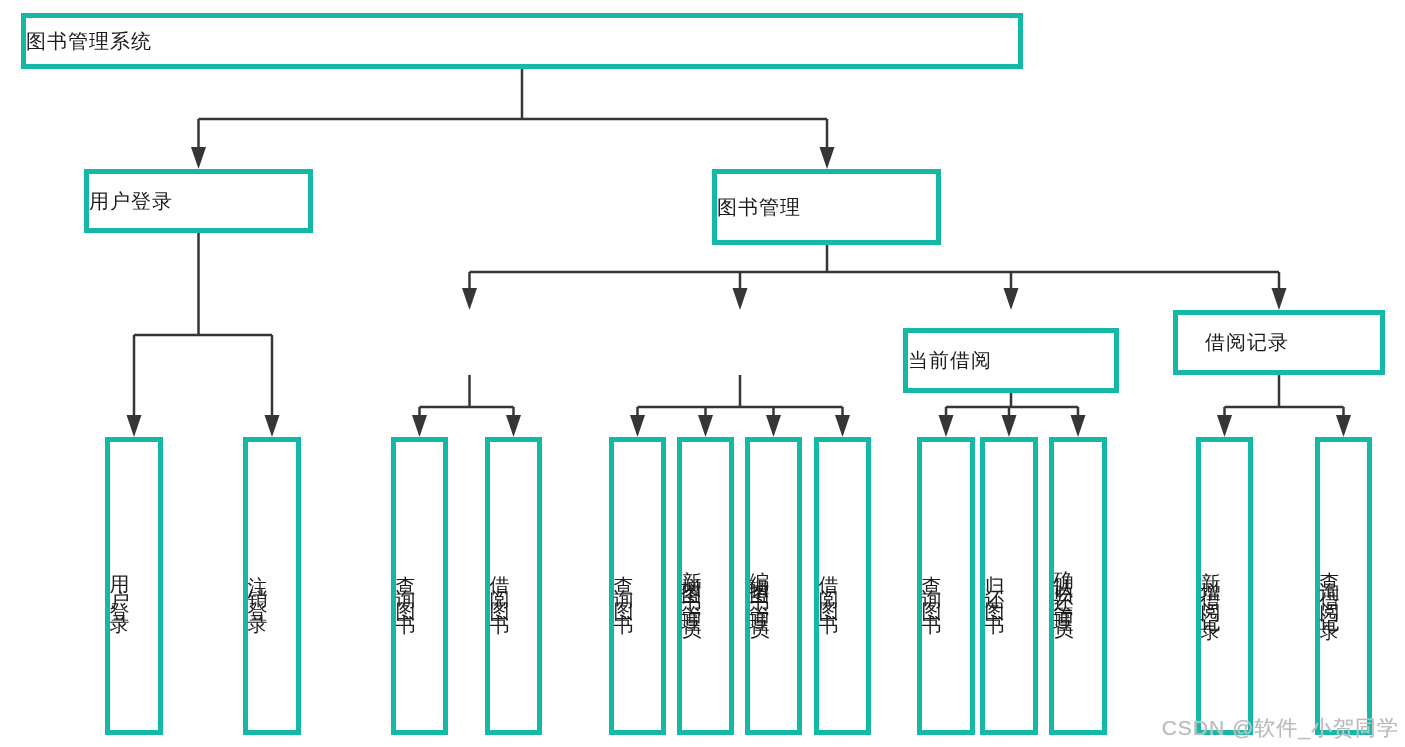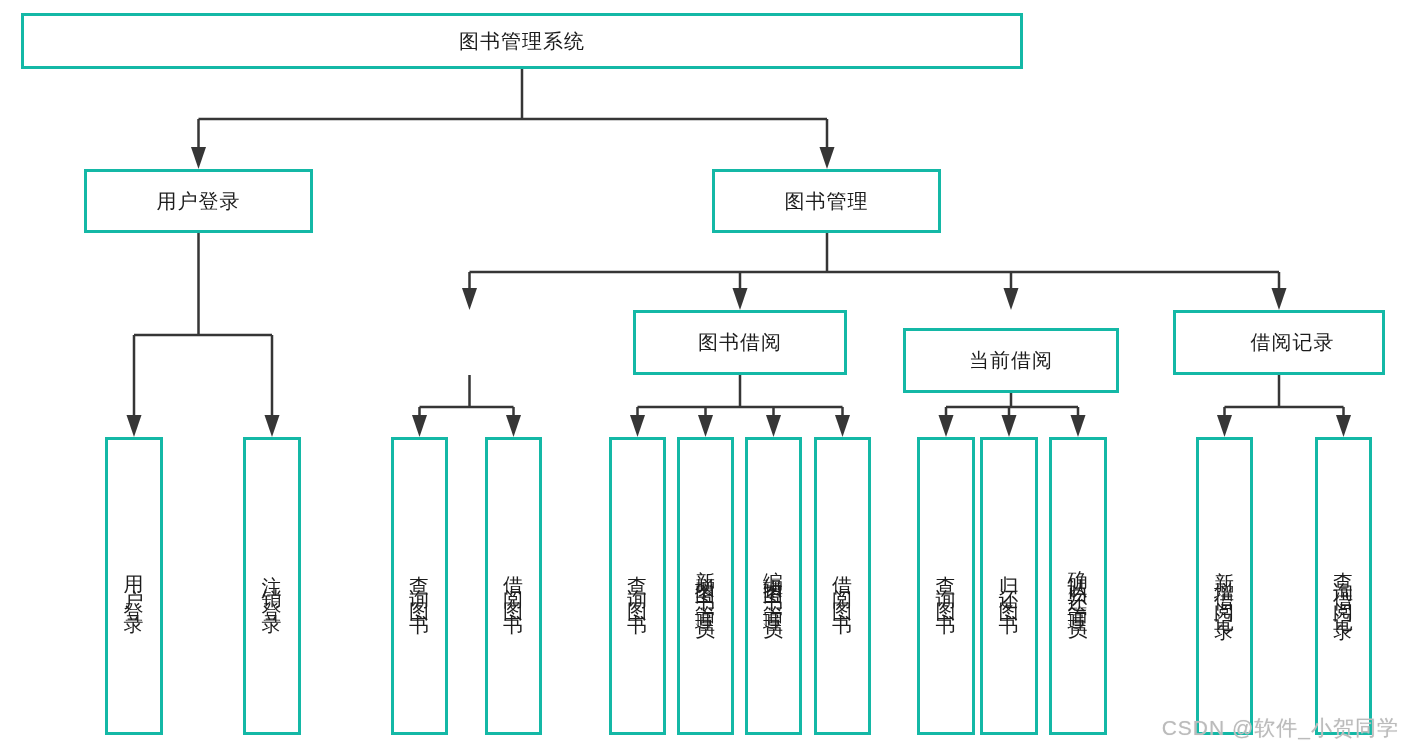--- a/index.html
+++ b/index.html
@@ -7,23 +7,23 @@
     position:relative;
     width:1405px;height:747px;
     background:#ffffff;
     font-family:"Liberation Sans", sans-serif;
     overflow:hidden;
   }
   .wires{position:absolute;left:0;top:0;width:1405px;height:747px;}
   .node{
     position:absolute;
     box-sizing:border-box;
-    border:3px solid #14b8a6;
+    border:5px solid #14b8a6;
     background:#ffffff;
-    display:flex;align-items:center;justify-content:center;
+    display:flex;align-items:center;
     color:#1c1c1c;
   }
   .node .hlabel{
     font-size:20px;
     letter-spacing:1px;
     white-space:nowrap;
     color:#1c1c1c;
   }
   .leaf{width:58px;top:437px;height:298px;}
   .vlabel{
@@ -89,27 +89,24 @@
     </g>
   </svg>
 
   <div class="node" style="left:21px;top:13px;width:1002px;height:56px;">
     <span class="hlabel">图书管理系统</span>
   </div>
 
   <div class="node" style="left:84px;top:169px;width:229px;height:64px;">
     <span class="hlabel">用户登录</span>
   </div>
-  <div class="node" style="left:712px;top:169px;width:229px;height:64px;">
+  <div class="node" style="left:712px;top:169px;width:229px;height:76px;">
     <span class="hlabel">图书管理</span>
   </div>
 
-  <div class="node" style="left:633px;top:310px;width:214px;height:65px;">
-    <span class="hlabel">图书借阅</span>
-  </div>
   <div class="node" style="left:903px;top:328px;width:216px;height:65px;">
     <span class="hlabel">当前借阅</span>
   </div>
   <div class="node" style="left:1173px;top:310px;width:212px;height:65px;padding-left:27px;">
     <span class="hlabel">借阅记录</span>
   </div>
 
   <div class="node leaf" style="left:105px;">
     <span class="vlabel" style="letter-spacing: 13px;">用户登录</span>
   </div>

